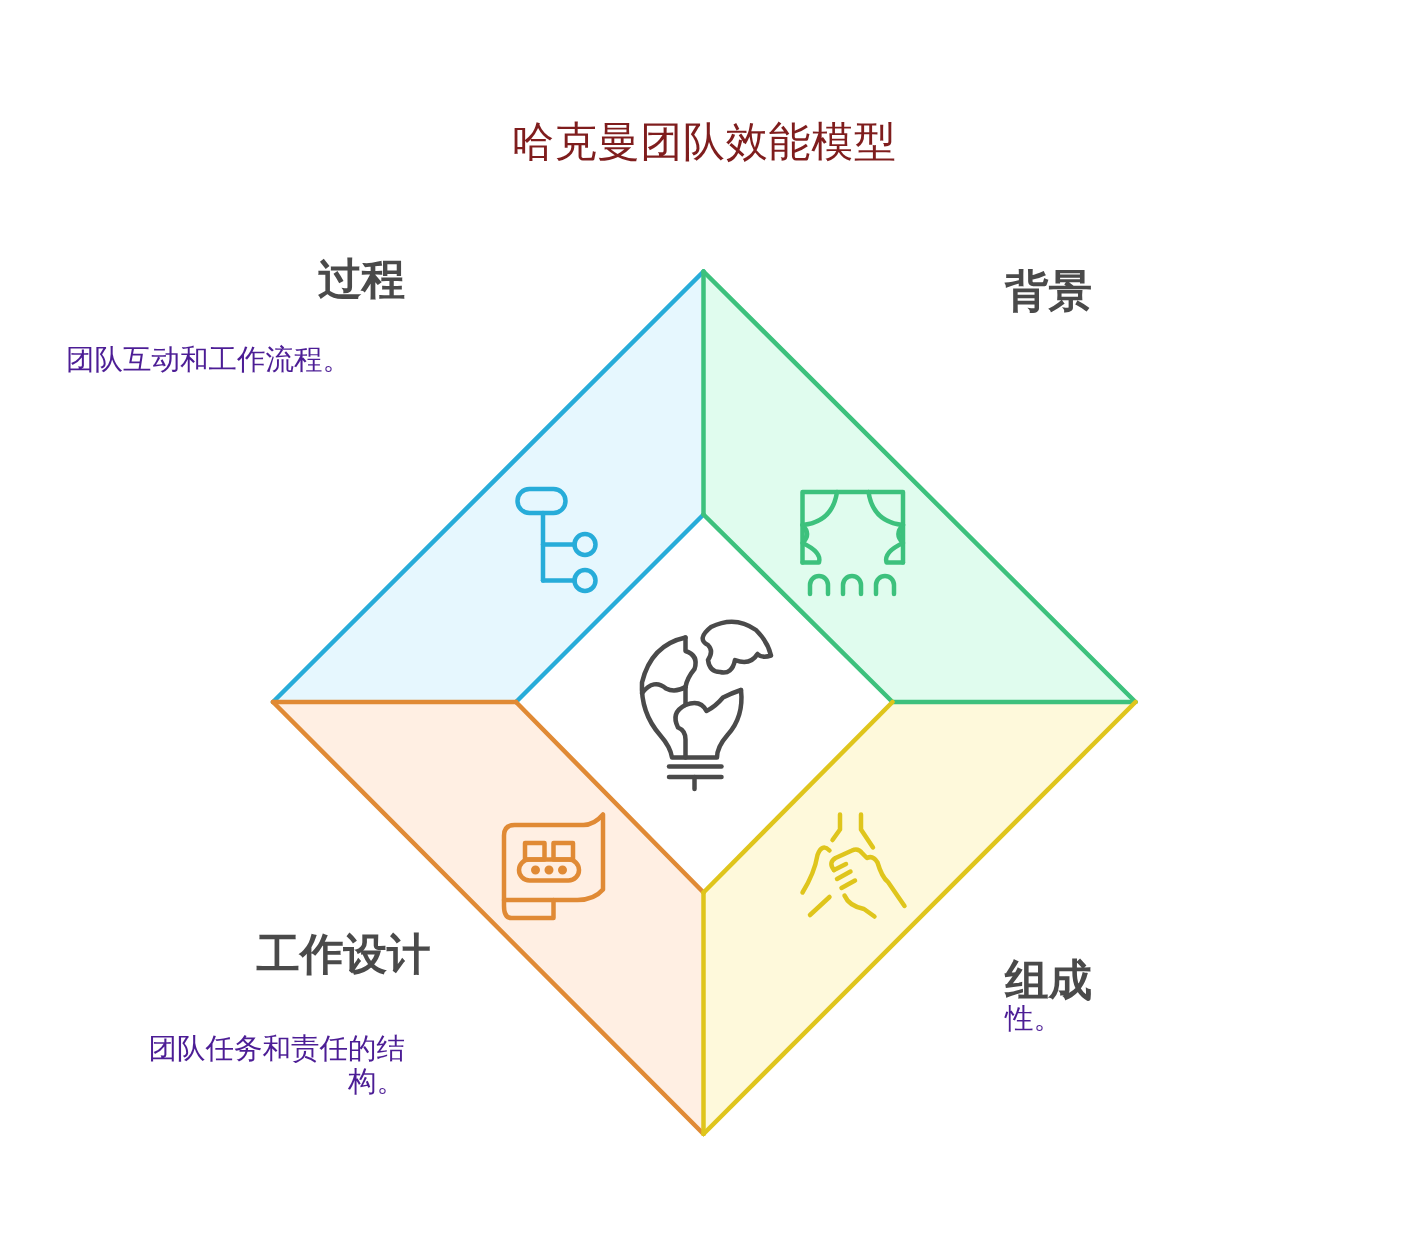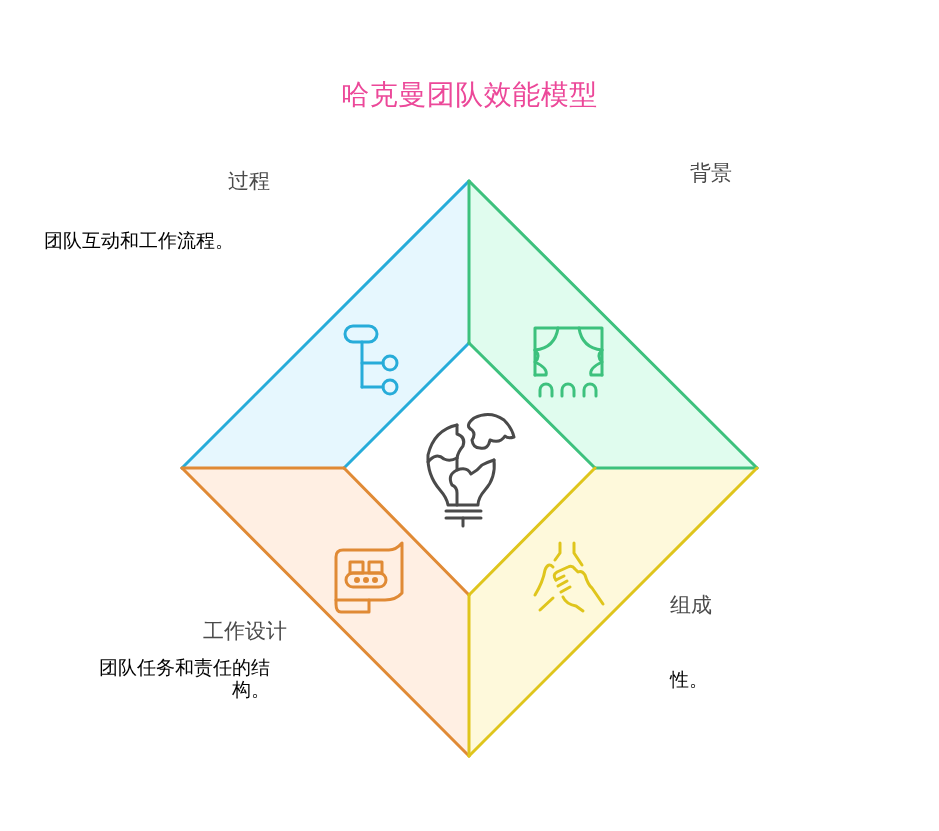--- a/index.html
+++ b/index.html
@@ -1,22 +1,22 @@
 <!DOCTYPE html>
 <html><head>
 <meta charset="utf-8">
 <style>
   html, body { margin:0; padding:0; background:#ffffff; }
   body { width:939px; height:831px; position:relative; overflow:hidden;
          font-family:"DejaVu Sans","Liberation Sans",sans-serif; color:#4a4a4a; }
   .title { position:absolute; left:0; width:939px; top:76px; text-align:center;
-           font-size:28px; color:#ec4899; font-weight:normal; letter-spacing:0.5px; }
+           font-size:28px; color:#7f1d1d; font-weight:normal; letter-spacing:0.5px; }
   svg.diagram { position:absolute; left:0; top:0; }
-  .label { position:absolute; font-size:21px; font-weight:normal; color:#4a4a4a; }
-  .desc { position:absolute; font-size:19px; line-height:22px; color:#000000; }
+  .label { position:absolute; font-size:29px; font-weight:bold; color:#4a4a4a; }
+  .desc { position:absolute; font-size:19px; line-height:22px; color:#4c1d95; }
   .right-align { text-align:right; }
 </style>
 </head>
 <body>
 
 <div class="title">哈克曼团队效能模型</div>
 
 <svg class="diagram" width="939" height="831" viewBox="0 0 939 831">
 
   <polygon points="469,181 469,343 344,468 182,468" fill="#e6f7fe"></polygon>
@@ -90,26 +90,26 @@
     <path d="M553,598 L540,610"></path>
     <path d="M556,580 Q552,575 557,572 L568,567 Q572,565 575,569 L578,572 Q582,570 585,575 Q588,585 592,588 L603,604"></path>
     <path d="M556,580 L564,576 M558,586 L567,581 M561,592 L570,587"></path>
     <path d="M563,597 Q566,604 576,606 L583,611"></path>
   </g>
 </svg>
 
 <div class="label right-align" style="left:60px; width:210px; top:167px;">过程</div>
 <div class="desc" style="left:44px; width:240px; top:229px;">团队互动和工作流程。</div>
 
-<div class="label" style="left:670px; width:230px; top:159px;margin-left:20px;">背景</div>
+<div class="label" style="left:670px; width:230px; top:175px;">背景</div>
 <div class="desc" style="left:670px; width:240px; top:220px;">
 </div>
 
 <div class="label right-align" style="left:77px; width:210px; top:617px;">工作设计</div>
-<div class="desc right-align" style="left:40px; width:230px; top:656px;text-align:right;">
+<div class="desc right-align" style="left:40px; width:230px; top:688px;text-align:right;">
   <div>团队任务和责任的结</div>
   <div>构。</div>
 </div>
 
-<div class="label" style="left:670px; width:230px; top:591px;">组成</div>
+<div class="label" style="left:670px; width:230px; top:634px;">组成</div>
 <div class="desc" style="left:670px; width:240px; top:668px;">
   <div>性。</div>
 </div>
 
 </body></html>

